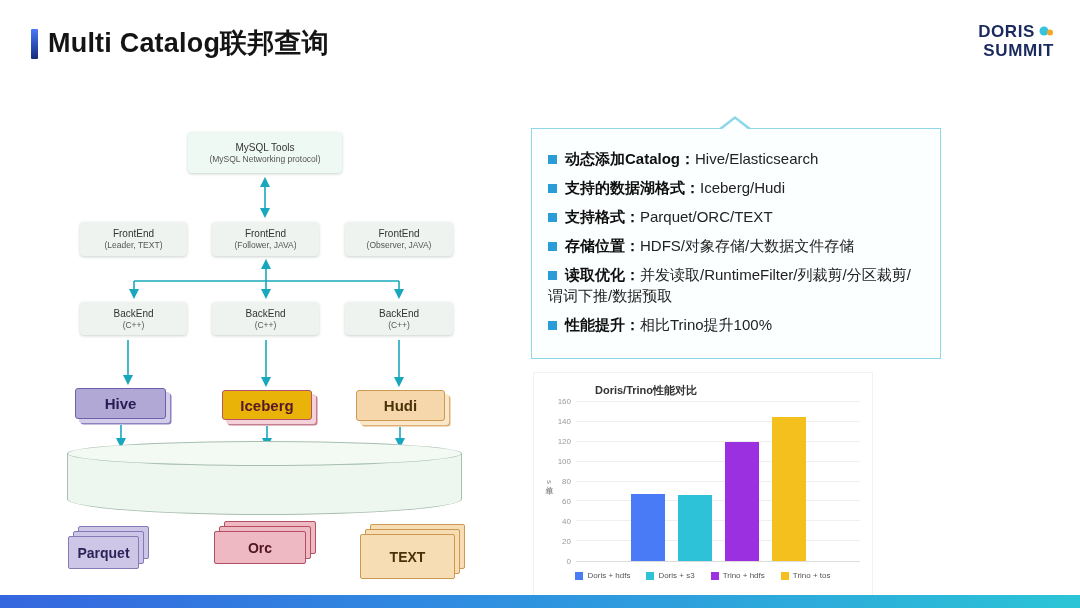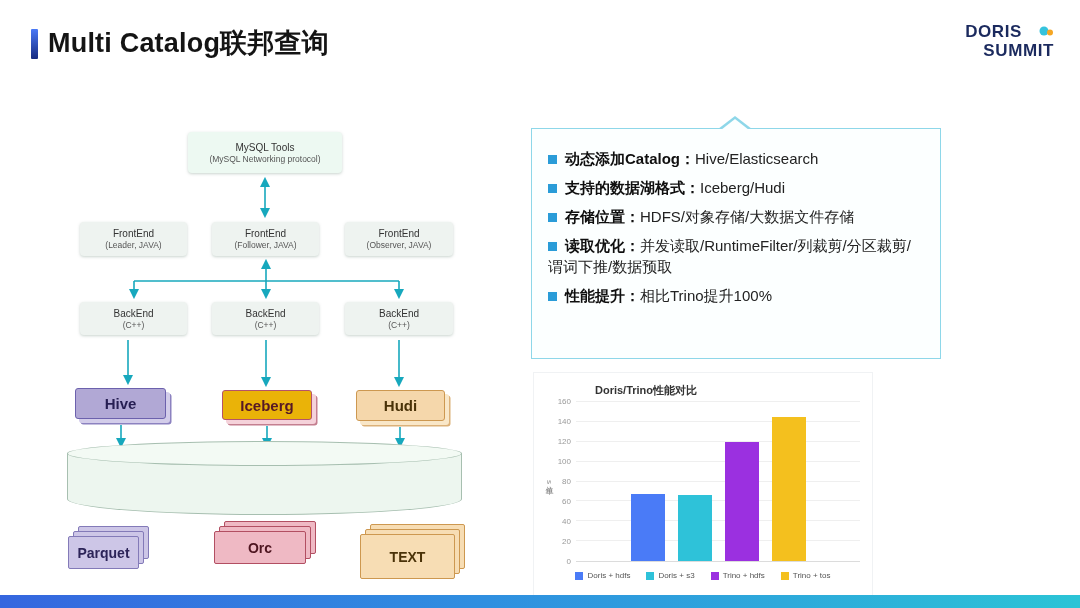--- a/index.html
+++ b/index.html
@@ -14,21 +14,21 @@
     background:linear-gradient(180deg,#4a79f7 0%,#152a80 100%); border-radius:1px;
   }
   .slide-title {
     position:absolute; left:48px; top:25px; margin:0;
     font-size:27px; font-weight:700; color:#141414; letter-spacing:0.2px;
   }
   .logo {
     position:absolute; right:26px; top:22px; text-align:right;
     color:#1b2a5e; font-weight:800; font-size:17px; line-height:19px; letter-spacing:0.6px;
   }
-  .logo .row1 { display:flex; align-items:center; justify-content:flex-end; gap:16px; }
+  .logo .row1 { display:flex; align-items:center; justify-content:flex-end; gap:3px; }
 
   
   .node {
     position:absolute; border-radius:4px; background:#eef3f0;
     display:flex; flex-direction:column; align-items:center; justify-content:center;
     text-align:center; box-shadow:0 1px 3px rgba(100,130,115,.35);
   }
   .node .l1 { font-size:10px; color:#333; }
   .node .l2 { font-size:8.5px; color:#555; margin-top:1px; }
   .mysql { left:188px; top:132px; width:154px; height:41px; background:#edf9f2; }
@@ -163,21 +163,21 @@
     </g>
   </svg>
 
   <div class="node mysql">
     <div class="l1">MySQL Tools</div>
     <div class="l2">(MySQL Networking protocol)</div>
   </div>
 
   <div class="node fe0">
     <div class="l1">FrontEnd</div>
-    <div class="l2">(Leader, JAVA)</div>
+    <div class="l2">(Leader, TEXT)</div>
   </div>
   <div class="node fe1">
     <div class="l1">FrontEnd</div>
     <div class="l2">(Follower, JAVA)</div>
   </div>
   <div class="node fe2">
     <div class="l1">FrontEnd</div>
     <div class="l2">(Observer, JAVA)</div>
   </div>
 
@@ -223,20 +223,21 @@
     <div class="layer l3"></div>
     <div class="layer l2"></div>
     <div class="layer l1">TEXT</div>
   </div>
 
   <div class="callout">
     <div class="notch"></div>
     <ul>
       <li><span class="sq"></span><span class="lbl">动态添加Catalog：</span><span class="val">Hive/Elasticsearch</span></li>
       <li><span class="sq"></span><span class="lbl">支持的数据湖格式：</span><span class="val">Iceberg/Hudi</span></li>
+      <li><span class="sq"></span><span class="lbl">支持格式：</span><span class="val">Parquet/ORC/TEXT</span></li>
       <li><span class="sq"></span><span class="lbl">存储位置：</span><span class="val">HDFS/对象存储/大数据文件存储</span></li>
       <li><span class="sq"></span><span class="lbl">读取优化：</span><span class="val">并发读取/RuntimeFilter/列裁剪/分区裁剪/谓词下推/数据预取</span></li>
       <li><span class="sq"></span><span class="lbl">性能提升：</span><span class="val">相比Trino提升100%</span></li>
     </ul>
   </div>
 
   <div class="chart-card">
     <div class="chart-title">Doris/Trino性能对比</div>
     <div class="chart-body">
       <div class="chart-ylabel">单位s</div>

